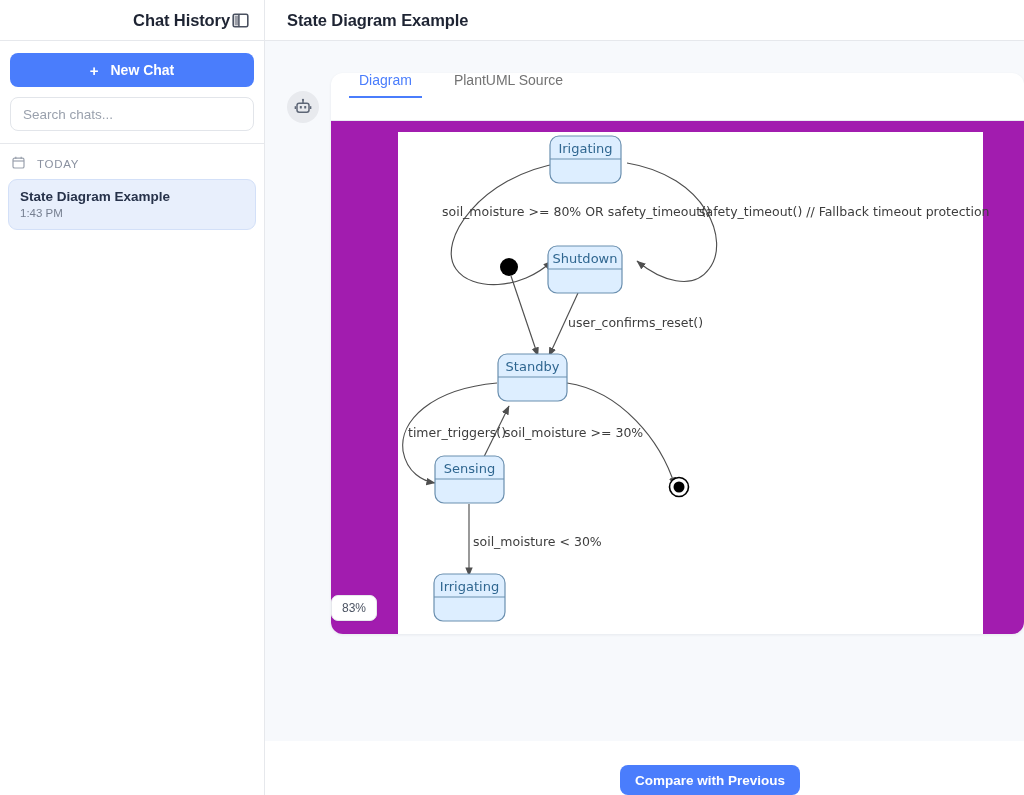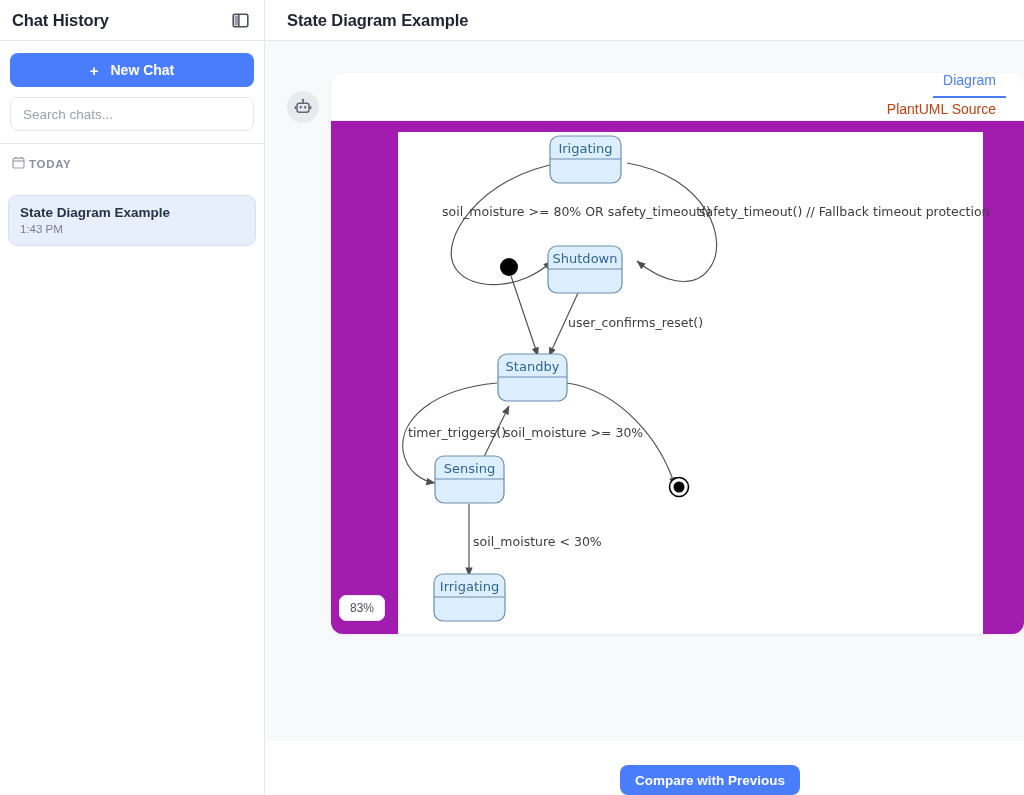--- a/index.html
+++ b/index.html
@@ -15,21 +15,21 @@
   
   .sidebar {
     width: 265px; height: 795px;
     background: #ffffff;
     border-right: 1px solid #e6e8ec;
     display: flex; flex-direction: column;
     flex: 0 0 265px;
   }
   .sb-header {
     height: 41px;
-    display: flex; align-items: center; justify-content: space-between;
+    display: flex; align-items: center; justify-content: flex-end;
     padding: 0 14px 0 12px;
     border-bottom: 1px solid #e6e8ec;
   }
   .sb-title { font-size: 16.5px; font-weight: bold; color: #1e2433; letter-spacing: -0.1px; }
   .panel-toggle {
     width: 20px; height: 20px; display: flex; align-items: center; justify-content: center;
     cursor: pointer;
   }
   .sb-actions { padding: 12px 10px 0 10px; }
   .new-chat-btn {
@@ -46,23 +46,23 @@
   .search-input {
     width: 100%; height: 34px;
     border: 1px solid #e2e5ea; border-radius: 8px;
     padding: 0 12px; font-size: 13.5px; color: #15803d;
     font-family: "Liberation Sans", sans-serif;
     outline: none; background: #fff;
   }
   .search-input::placeholder { color: #9aa1ad; }
   .sb-divider { height: 1px; background: #e6e8ec; width: 100%; }
   .group-label {
-    display: flex; align-items: center; gap: 4px;
-    padding: 12px 12px 24px 12px;
-    font-size: 11.5px; font-weight: bold; letter-spacing: 0.7px;
+    display: flex; align-items: center; gap: 12px;
+    padding: 12px 12px 8px 12px;
+    font-size: 11.5px; font-weight: normal; letter-spacing: 0.7px;
     color: #8a91a0;
   }
   .chat-list { padding: 0 8px; }
   .chat-item {
     background: #e8effc;
     border: 1px solid #d3e0f8;
     border-radius: 9px;
     padding: 9px 11px 10px 11px;
     cursor: pointer;
   }
@@ -90,48 +90,47 @@
     flex: 0 0 32px; margin-top: 18px;
   }
   .bubble {
     background: #ffffff;
     border-radius: 12px;
     box-shadow: 0 1px 3px rgba(20,30,60,0.07);
     width: 100%;
     overflow: hidden;
   }
   .tabbar {
-    display: flex; align-items: flex-end; gap: 4px;
+    display: flex; align-items: flex-start; gap: 4px;
     padding: 0 18px; height: 48px;
     border-bottom: 1px solid #e9ecf1;
-    flex-direction: column;
   }
   .tab {
     padding: 0 10px 9px 10px;
-    font-size: 14px; color: #c2410c;
+    font-size: 14px; color: #737373;
     cursor: pointer; border-bottom: 2px solid transparent;
     line-height: 1;
   }
   .tab.active { color: #4a7dfc; border-bottom-color: #4a7dfc; }
   .tab + .tab { margin-left: 18px; }
 
   .canvas {
     background: #a21caf;
     height: 513px;
     position: relative;
     overflow: hidden;
   }
   .diagram-white {
     position: absolute;
     left: 67px; top: 11px;
     width: 585px; height: 502px;
     background: #ffffff;
   }
   .zoom-badge {
-    position: absolute; left: 8px; bottom: 13px;
+    position: absolute; left: 0; bottom: 13px;
     background: #ffffff;
     border: 1px solid #e6e8ec;
     border-radius: 7px;
     padding: 5px 10px;
     font-size: 12px; color: #4b5362;
     box-shadow: 0 1px 2px rgba(20,30,60,0.06);
   }
   .plantuml-svg { position: absolute; left: 0; top: 0; }
   .actions-area { background: #ffffff; padding: 24px 5px 0 0; flex: 0 0 auto; }
   .compare-btn {

